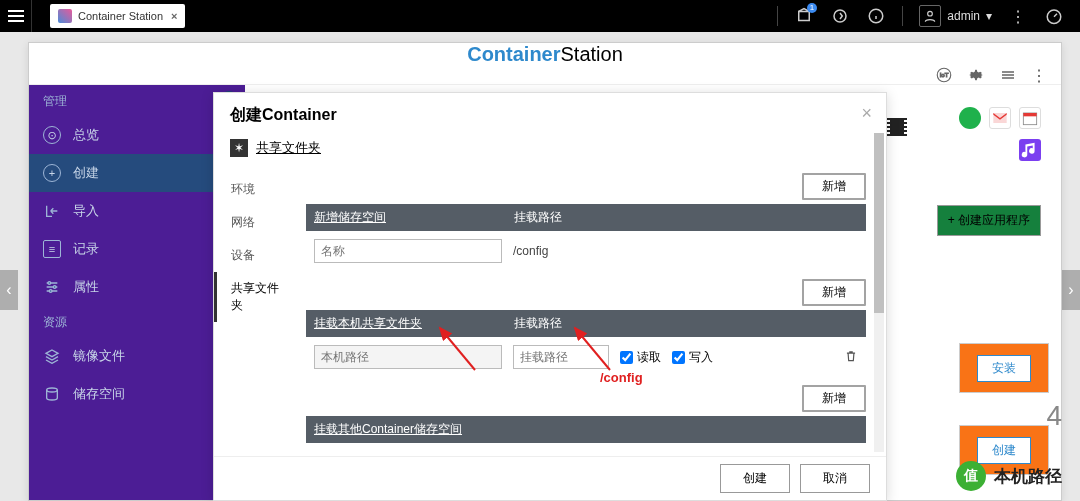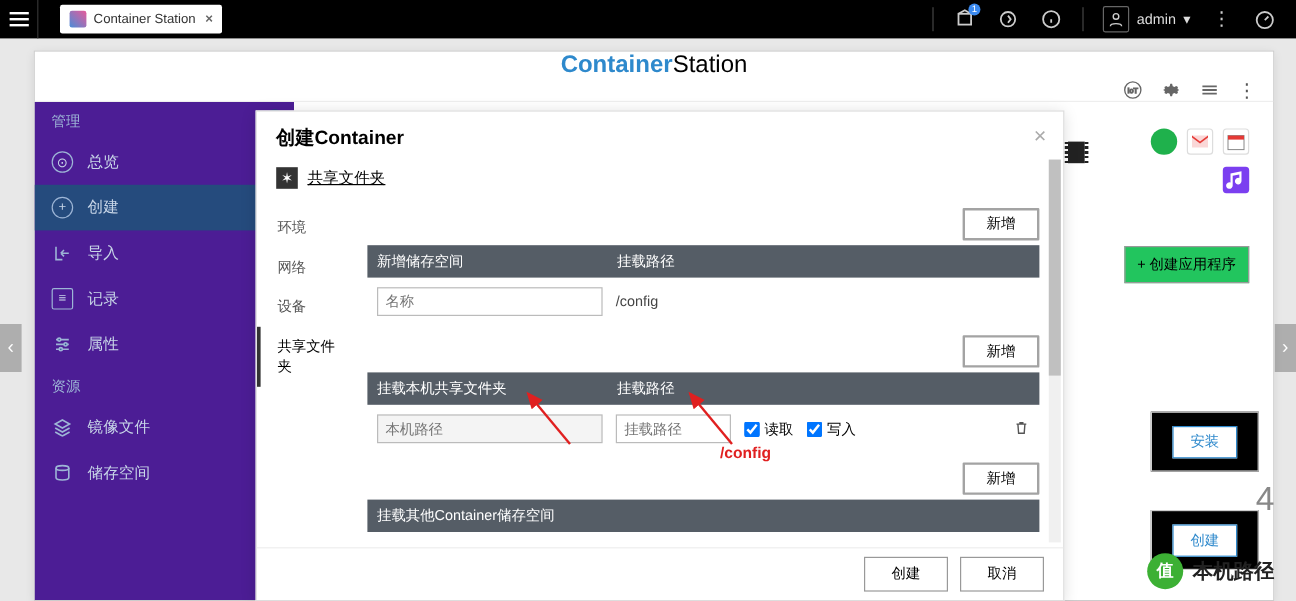--- a/index.html
+++ b/index.html
@@ -33,41 +33,41 @@
     .collapse-btn { position: absolute; right: 8px; top: 6px; width: 16px; height: 16px; border-radius: 50%; background: #1e4678; display: flex; align-items: center; justify-content: center; font-size: 10px; }
     .sidebar-item { display: flex; align-items: center; padding: 10px 14px; font-size: 13px; cursor: pointer; gap: 12px; }
     .sidebar-item.active { background: #254b7d; }
     .sb-icon { width: 18px; height: 18px; display: flex; align-items: center; justify-content: center; border: 1.5px solid #9db5d6; border-radius: 50%; font-size: 11px; flex-shrink: 0; }
     .sb-icon.sq { border-radius: 2px; }
     .sb-icon.no { border: none; }
     
     .right-panel { position: absolute; top: 52px; right: 0; width: 170px; bottom: 0; padding: 8px; }
     .tray-icons { display: flex; gap: 8px; justify-content: flex-end; flex-wrap: wrap; padding: 4px 12px; }
     .tray-icon { width: 22px; height: 22px; border-radius: 3px; }
-    .btn-create-app { margin-top: 40px; float: right; margin-right: 12px; border: 1px solid #999; background: #22c55e; padding: 6px 10px; font-size: 12px; cursor: pointer; }
-    .card { position: absolute; right: 12px; width: 90px; height: 50px; border: 1px solid #ccc; background: #000000; display: flex; align-items: center; justify-content: center; }
+    .btn-create-app { margin-top: 40px; float: right; margin-right: 12px; border: 1px solid #999; background: #15803d; padding: 6px 10px; font-size: 12px; cursor: pointer; }
+    .card { position: absolute; right: 12px; width: 90px; height: 50px; border: 1px solid #ccc; background: #f97316; display: flex; align-items: center; justify-content: center; }
     .card-btn { border: 1px solid #2e89cc; color: #2e89cc; background: #fff; padding: 4px 14px; font-size: 12px; cursor: pointer; }
     
     .modal { position: absolute; top: 92px; left: 213px; width: 674px; bottom: 0; background: #fff; border: 1px solid #ddd; box-shadow: 0 2px 12px rgba(0,0,0,0.15); }
     .modal-title { font-size: 16px; font-weight: bold; padding: 12px 16px 8px; }
     .modal-close { position: absolute; top: 10px; right: 14px; color: #aaa; font-size: 18px; cursor: pointer; }
     .modal-body { position: absolute; top: 40px; left: 0; right: 16px; bottom: 46px; overflow-y: auto; }
     .adv-row { display: flex; align-items: center; gap: 8px; padding: 6px 16px; }
     .adv-icon { width: 18px; height: 18px; background: #333; color: #fff; display: flex; align-items: center; justify-content: center; font-size: 12px; }
     .adv-label { font-size: 13px; text-decoration: underline; }
     .modal-columns { display: flex; margin-top: 6px; }
     .modal-nav { width: 88px; padding: 4px 0; }
     .modal-nav-item { padding: 8px 14px; font-size: 12px; color: #555; cursor: pointer; border-left: 3px solid transparent; }
     .modal-nav-item.active { border-left-color: #333; color: #000; }
     .modal-main { flex: 1; padding: 0 4px; }
     .section { margin-bottom: 8px; }
     .add-btn-row { text-align: right; margin: 4px 0; }
     .add-btn { border: 2px solid #a3a3a3; background: #fff; padding: 3px 18px; font-size: 12px; cursor: pointer; border-radius: 1px; }
     .dark-header { background: #555d66; color: #fff; font-size: 12px; padding: 5px 8px; display: flex; }
-    .dark-header span:first-child { width: 200px; }
+    .dark-header span:first-child { width: 200px; text-decoration: underline; }
     .form-row { display: flex; align-items: center; gap: 11px; padding: 8px 8px; }
     .form-input { border: 1px solid #bbb; padding: 4px 6px; font-size: 12px; width: 188px; }
     .form-text { font-size: 12px; color: #444; }
     .chk-label { font-size: 12px; display: flex; align-items: center; gap: 4px; }
     .del-icon { margin-left: auto; color: #555; cursor: pointer; font-size: 14px; }
     .empty-row { text-align: center; padding: 10px; font-size: 12px; color: #777; }
     .scroll-track { position: absolute; right: 2px; top: 40px; bottom: 48px; width: 10px; background: #f0f0f0; }
     .scroll-thumb { width: 10px; background: #c0c0c0; height: 180px; position: absolute; top: 0; }
     
     .modal-footer { position: absolute; bottom: 0; left: 0; right: 0; height: 44px; display: flex; align-items: center; justify-content: flex-end; gap: 10px; padding: 0 16px; border-top: 1px solid #eee; }

